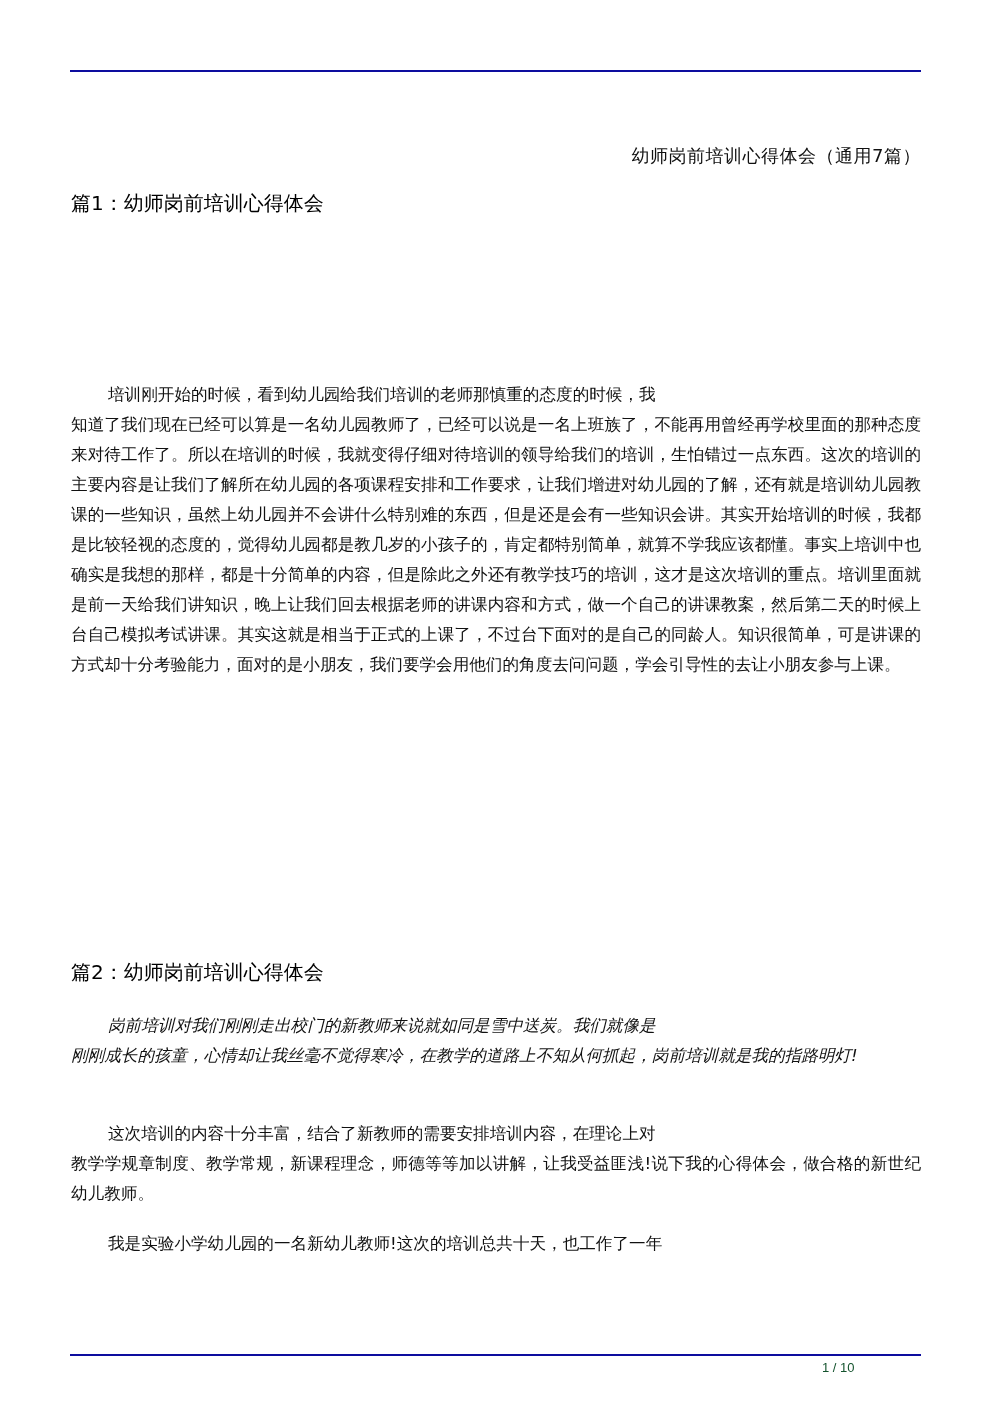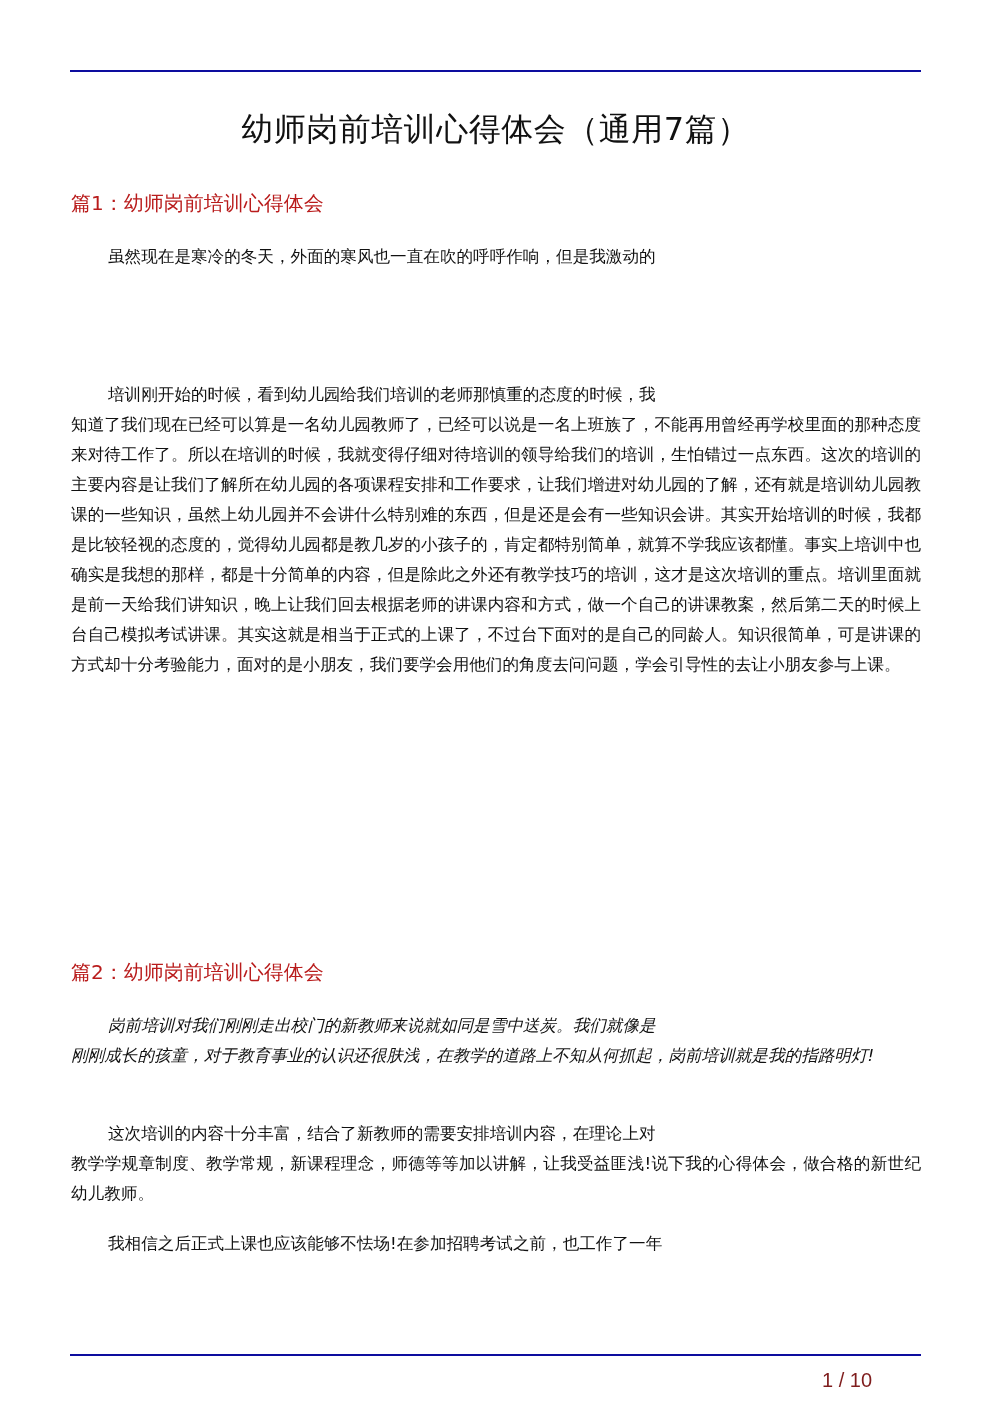--- a/index.html
+++ b/index.html
@@ -1,63 +1,62 @@
 <!DOCTYPE html>
 <html><head>
   <meta charset="utf-8">
   <style>
     html, body { margin: 0; padding: 0; background: #ffffff; }
     body { width: 992px; height: 1403px; position: relative; overflow: hidden;
            font-family: "DejaVu Sans", "Liberation Sans", sans-serif; color: #111; }
     .rule { position: absolute; left: 70px; width: 851px; height: 2px; background: #0d0d9e; }
     .rule.top { top: 70px; }
     .rule.bottom { top: 1354px; }
-    .doc-title { position: absolute; top: 111px; left: 70px; width: 851px; text-align: center;
-                 font-size: 32px; line-height: 36px; color: #111; letter-spacing: 0.5px; }
-    .section-heading { position: absolute; left: 71px; font-size: 20px; line-height: 30px; color: #b91c1c; }
+    .doc-title { position: absolute; top: 138px; left: 70px; width: 851px; text-align: right;
+                 font-size: 18px; line-height: 36px; color: #111; letter-spacing: 0.5px; }
+    .section-heading { position: absolute; left: 71px; font-size: 20px; line-height: 30px; color: #000000; }
     .para { position: absolute; left: 71px; width: 850px; font-size: 16.6px; line-height: 30px;
             color: #111; margin: 0; }
     .para .first { display: block; padding-left: 37px; }
     .para .rest { display: block; text-align: justify; text-align-last: left; }
-    .page-num { position: absolute; top: 1357px; left: 822px; font-size: 20px; line-height: 22px;
-                color: #7f1d1d; font-family: "Liberation Sans", sans-serif; margin-top: 12px; }
+    .page-num { position: absolute; top: 1357px; left: 822px; font-size: 13px; line-height: 22px;
+                color: #14532d; font-family: "Liberation Sans", sans-serif; }
   </style>
 </head>
 <body>
 
 <div class="rule top"></div>
 
 <h1 class="doc-title" style="margin:0;font-weight:normal;">幼师岗前培训心得体会（通用7篇）</h1>
 
 <div class="section-heading" style="top:188px;">篇1：幼师岗前培训心得体会</div>
 
 <p class="para" style="top:242px;">
-  <span class="first">虽然现在是寒冷的冬天，外面的寒风也一直在吹的呼呼作响，但是我激动的</span>
 </p>
 
 <p class="para" style="top:380px;">
   <span class="first">培训刚开始的时候，看到幼儿园给我们培训的老师那慎重的态度的时候，我</span>
   <span class="rest">知道了我们现在已经可以算是一名幼儿园教师了，已经可以说是一名上班族了，不能再用曾经再学校里面的那种态度来对待工作了。所以在培训的时候，我就变得仔细对待培训的领导给我们的培训，生怕错过一点东西。这次的培训的主要内容是让我们了解所在幼儿园的各项课程安排和工作要求，让我们增进对幼儿园的了解，还有就是培训幼儿园教课的一些知识，虽然上幼儿园并不会讲什么特别难的东西，但是还是会有一些知识会讲。其实开始培训的时候，我都是比较轻视的态度的，觉得幼儿园都是教几岁的小孩子的，肯定都特别简单，就算不学我应该都懂。事实上培训中也确实是我想的那样，都是十分简单的内容，但是除此之外还有教学技巧的培训，这才是这次培训的重点。培训里面就是前一天给我们讲知识，晚上让我们回去根据老师的讲课内容和方式，做一个自己的讲课教案，然后第二天的时候上台自己模拟考试讲课。其实这就是相当于正式的上课了，不过台下面对的是自己的同龄人。知识很简单，可是讲课的方式却十分考验能力，面对的是小朋友，我们要学会用他们的角度去问问题，学会引导性的去让小朋友参与上课。</span>
 </p>
 
 <p class="para" style="top:758px;">
 </p>
 
 <div class="section-heading" style="top:957px;text-align:center;">篇2：幼师岗前培训心得体会</div>
 
 <p class="para" style="top:1011px;font-style:italic;">
   <span class="first">岗前培训对我们刚刚走出校门的新教师来说就如同是雪中送炭。我们就像是</span>
-  <span class="rest">刚刚成长的孩童，对于教育事业的认识还很肤浅，在教学的道路上不知从何抓起，岗前培训就是我的指路明灯!</span>
+  <span class="rest">刚刚成长的孩童，心情却让我丝毫不觉得寒冷，在教学的道路上不知从何抓起，岗前培训就是我的指路明灯!</span>
 </p>
 
 <p class="para" style="top:1119px;">
   <span class="first">这次培训的内容十分丰富，结合了新教师的需要安排培训内容，在理论上对</span>
   <span class="rest">教学学规章制度、教学常规，新课程理念，师德等等加以讲解，让我受益匪浅!说下我的心得体会，做合格的新世纪幼儿教师。</span>
 </p>
 
 <p class="para" style="top:1229px;">
-  <span class="first">我相信之后正式上课也应该能够不怯场!在参加招聘考试之前，也工作了一年</span>
+  <span class="first">我是实验小学幼儿园的一名新幼儿教师!这次的培训总共十天，也工作了一年</span>
   <span class="rest"></span>
 </p>
 
 <div class="rule bottom"></div>
 
 <div class="page-num">1 / 10</div>
 
 </body></html>

